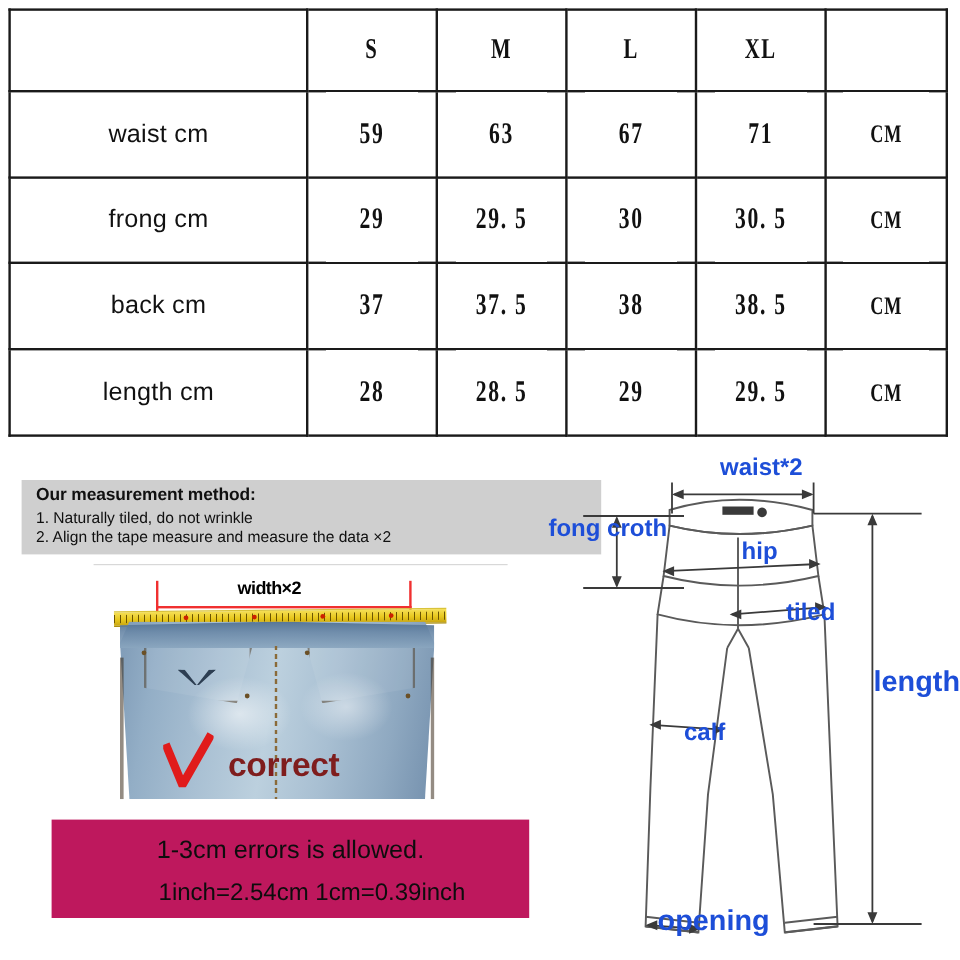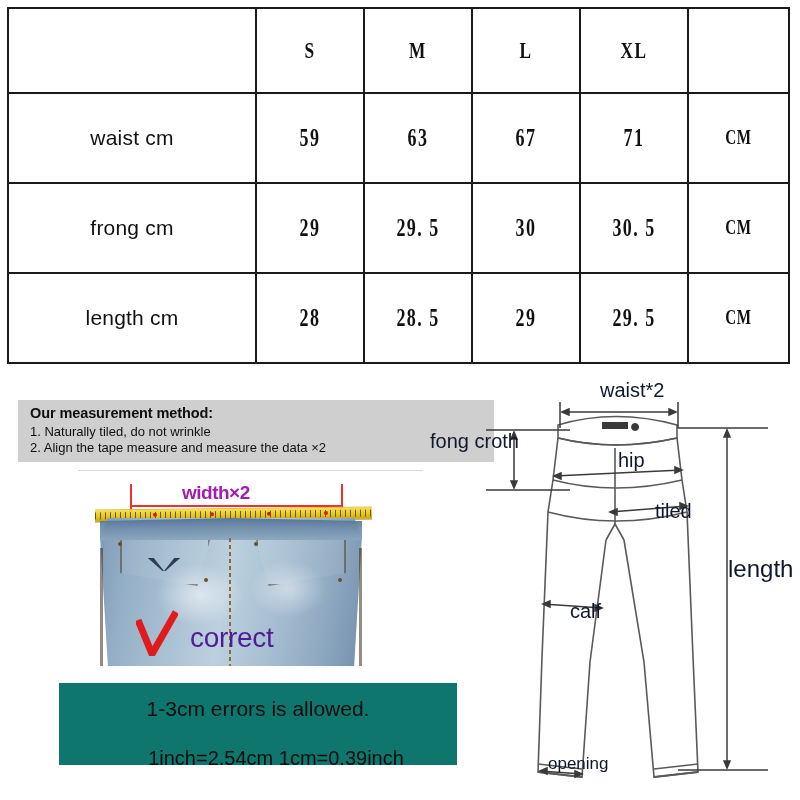--- a/index.html
+++ b/index.html
@@ -21,33 +21,33 @@
       transform:scaleX(.72);letter-spacing:2px;}
   .unit-cell{font-size:21px;letter-spacing:1px;}
   .hdr-cell{font-size:24px;}
   tr.hdr-row td{height:48px;}
   tr.data-row td{height:51px;}
 
   
   #bottom{position:absolute;left:0;top:372px;width:800px;height:428px;}
 
   
-  #method-box{position:absolute;left:18px;top:28px;width:476px;height:62px;
-              background:#cfcfcf;}
+  #method-box{position:absolute;left:18px;top:28px;width:442px;height:62px;
+              background:#cfcfcf;padding-left:41px;}
   #method-title{position:absolute;left:12px;top:5px;font-size:14.5px;font-weight:bold;
                 color:#101010;letter-spacing:-.1px;}
   #method-l1{position:absolute;left:12px;top:24px;font-size:13px;color:#101010;}
   #method-l2{position:absolute;left:12px;top:40px;font-size:13px;color:#101010;}
 
   
   #method-rule{position:absolute;left:78px;top:98px;width:345px;height:1px;background:#d8d8d8;}
 
   
-  #width-label{position:absolute;left:182px;top:110px;font-size:19px;font-weight:bold;
-               color:#a21caf;letter-spacing:-.5px;}
+  #width-label{position:absolute;left:198px;top:110px;font-size:15px;font-weight:bold;
+               color:#000000;letter-spacing:-.5px;}
   .brk-v{position:absolute;width:2px;background:#f03030;}
   .brk-h{position:absolute;height:1.5px;background:#f03030;}
   #brk-left{left:130px;top:112px;height:32px;}
   #brk-right{left:341px;top:112px;height:32px;}
   #brk-top{left:130px;top:133px;width:213px;}
   #brk-bot{left:130px;top:143px;width:213px;}
 
   
   #tape{position:absolute;left:95px;top:136px;width:277px;height:11px;
         background:linear-gradient(#f5df55,#e8c81e 55%,#c9a612);
@@ -79,41 +79,41 @@
   #pk-r{left:156px;top:22px;width:86px;height:44px;
         clip-path:polygon(0 0,100% 0,100% 72%,14% 100%);}
   #logo-v{position:absolute;left:48px;top:40px;width:26px;height:13px;
           border-left:3px solid #2d3e52;border-right:3px solid #2d3e52;
           transform:skewX(0);clip-path:polygon(0 0,18% 0,50% 100%,82% 0,100% 0,55% 100%,45% 100%);
           background:#2d3e52;}
   .rivet{position:absolute;width:4px;height:4px;border-radius:50%;background:#6b5026;}
 
   
   #check{position:absolute;left:136px;top:238px;width:42px;height:46px;}
-  #correct-label{position:absolute;left:190px;top:250px;font-size:28px;font-weight:normal;
-                 color:#4c1d95;letter-spacing:-.3px;}
-
-  
-  #errors-box{position:absolute;left:43px;top:311px;width:398px;height:82px;background:#0f766e;margin-left:16px;}
+  #correct-label{position:absolute;left:190px;top:250px;font-size:28px;font-weight:bold;
+                 color:#7f1d1d;letter-spacing:-.3px;}
+
+  
+  #errors-box{position:absolute;left:43px;top:311px;width:398px;height:82px;background:#be185d;}
   #err-l1{position:absolute;left:0;top:14px;width:398px;text-align:center;
           font-size:21px;color:#0d0d0d;}
-  #err-l2{position:absolute;left:0;top:64px;width:434px;text-align:center;
+  #err-l2{position:absolute;left:0;top:50px;width:434px;text-align:center;
           font-size:20px;color:#0d0d0d;}
 
   
   #pants-diagram{position:absolute;left:430px;top:0px;width:370px;height:428px;}
-  .r-lbl{position:absolute;color:#0f172a;font-size:19px;font-weight:normal;
+  .r-lbl{position:absolute;color:#1d4ed8;font-size:19px;font-weight:bold;
          font-family:"Liberation Sans",sans-serif;white-space:nowrap;}
   #lbl-waist{left:170px;top:7px;font-size:20px;}
-  #lbl-fong{left:0;top:58px;font-size:20px;}
+  #lbl-fong{left:27px;top:58px;font-size:20px;}
   #lbl-hip{left:175px;top:77px;font-size:20px;margin-left:13px;}
   #lbl-thing{left:225px;top:128px;font-size:20px;}
   #lbl-length{left:298px;top:183px;font-size:24px;}
   #lbl-calf{left:140px;top:228px;font-size:20px;}
-  #lbl-opening{left:118px;top:382px;font-size:17px;}
+  #lbl-opening{left:118px;top:382px;font-size:24px;}
 </style>
 </head>
 <body>
 
 <table id="size-table">
   <colgroup>
     <col class="col-label">
       <col class="col-size">
       <col class="col-size">
     <col class="col-size">
@@ -139,20 +139,28 @@
     </tr>
     <tr class="data-row">
       <td class="lbl-cell">frong cm</td>
       <td class="num-cell">29</td>
       <td class="num-cell">29. 5</td>
       <td class="num-cell">30</td>
       <td class="num-cell">30. 5</td>
       <td class="unit-cell">CM</td>
     </tr>
     <tr class="data-row">
+      <td class="lbl-cell">back cm</td>
+      <td class="num-cell">37</td>
+      <td class="num-cell">37. 5</td>
+      <td class="num-cell">38</td>
+      <td class="num-cell">38. 5</td>
+      <td class="unit-cell">CM</td>
+    </tr>
+    <tr class="data-row">
       <td class="lbl-cell">length cm</td>
       <td class="num-cell">28</td>
       <td class="num-cell">28. 5</td>
       <td class="num-cell">29</td>
       <td class="num-cell">29. 5</td>
       <td class="unit-cell">CM</td>
     </tr>
   </tbody>
 </table>
 

